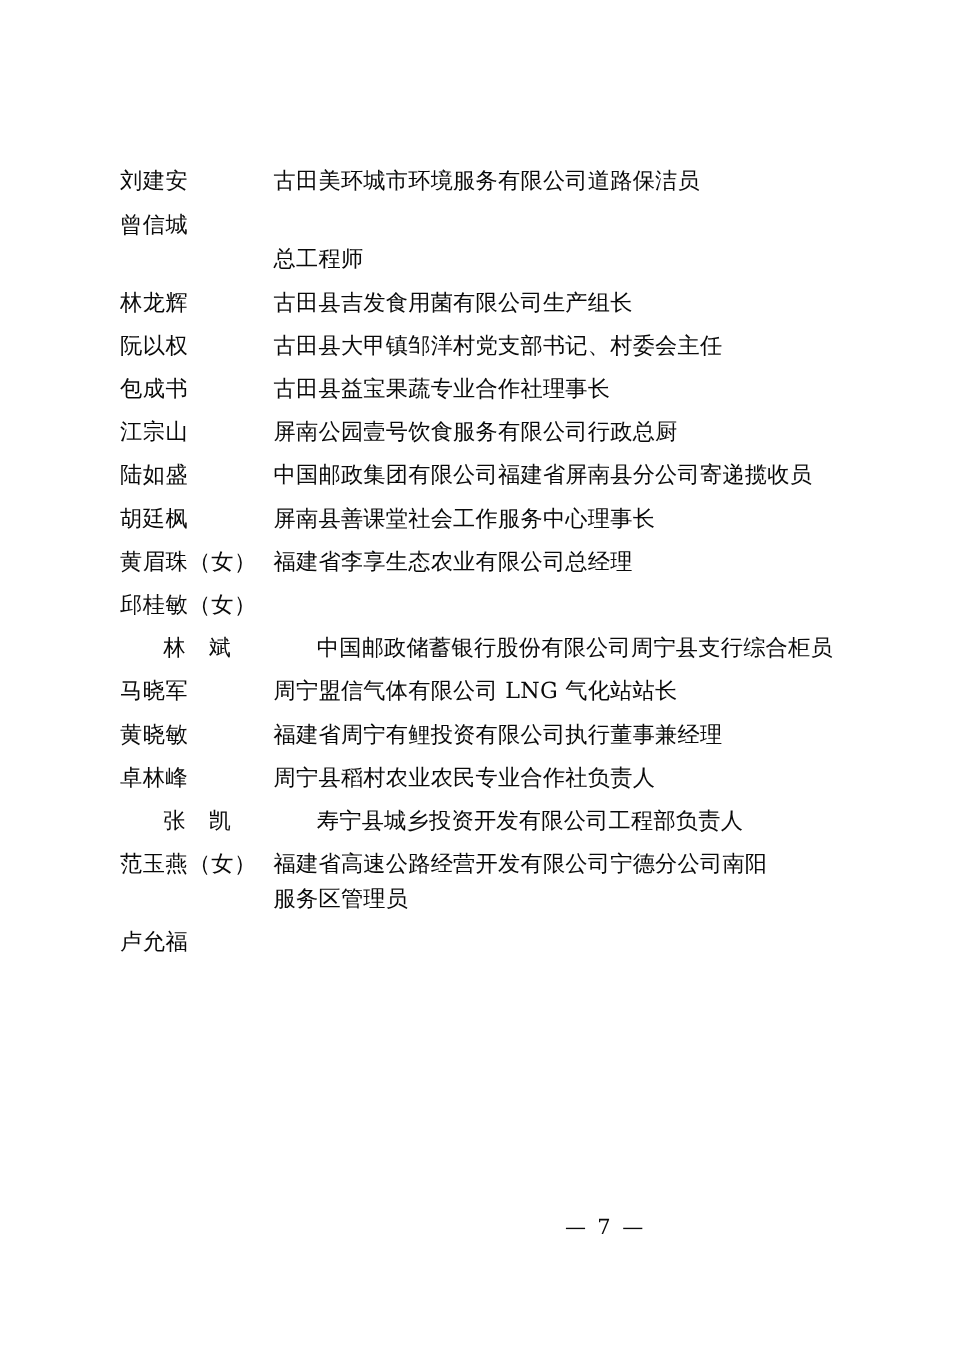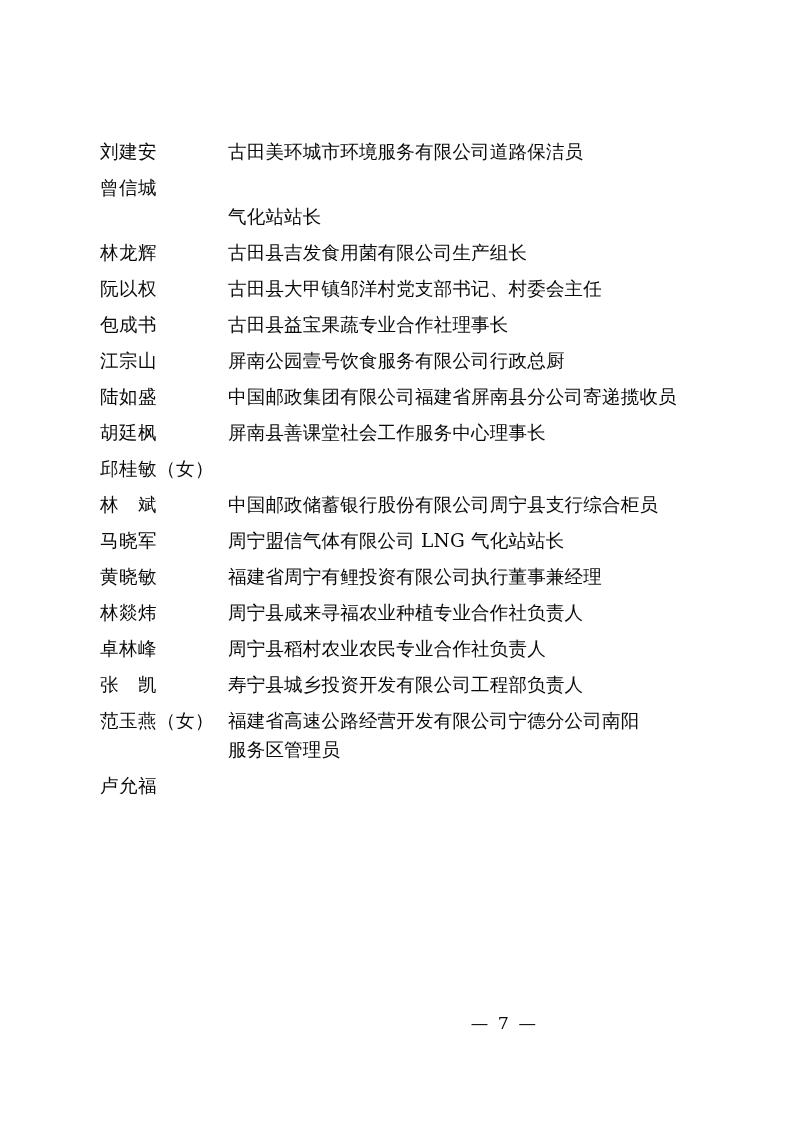--- a/index.html
+++ b/index.html
@@ -42,20 +42,21 @@
     white-space: nowrap;
     letter-spacing: 0.5px;
   }
   
   .name.spread {
     display: inline-flex;
     justify-content: space-between;
     width: 80px;
     padding-right: 48px;
     box-sizing: content-box;
+    margin-left: 36px;
   }
   .desc {
     flex: 1 1 auto;
     letter-spacing: 0.2px;
   }
   .wrap-line {
     padding-left: 128px;
     font-size: 18.5px;
     line-height: 1.46;
     margin-top: -7px;
@@ -76,21 +77,21 @@
 
 <div class="page">
   <div class="content" id="entry-list">
       <div class="entry">
         <span class="name">刘建安</span>
         <span class="desc">古田美环城市环境服务有限公司道路保洁员</span>
       </div>
       <div class="entry">
         <span class="name">曾信城</span>
       </div>
-      <div class="wrap-line">气化站站长</div>
+      <div class="wrap-line">总工程师</div>
       <div class="entry">
         <span class="name">林龙辉</span>
         <span class="desc">古田县吉发食用菌有限公司生产组长</span>
       </div>
       <div class="entry">
         <span class="name">阮以权</span>
         <span class="desc">古田县大甲镇邹洋村党支部书记、村委会主任</span>
       </div>
       <div class="entry">
         <span class="name">包成书</span>
@@ -102,37 +103,37 @@
       </div>
       <div class="entry">
         <span class="name">陆如盛</span>
         <span class="desc">中国邮政集团有限公司福建省屏南县分公司寄递揽收员</span>
       </div>
       <div class="entry">
         <span class="name">胡廷枫</span>
         <span class="desc">屏南县善课堂社会工作服务中心理事长</span>
       </div>
       <div class="entry">
+        <span class="name">黄眉珠（女）</span>
+        <span class="desc">福建省李享生态农业有限公司总经理</span>
+      </div>
+      <div class="entry">
         <span class="name">邱桂敏（女）</span>
       </div>
       <div class="entry">
         <span class="name spread">林　斌</span>
         <span class="desc">中国邮政储蓄银行股份有限公司周宁县支行综合柜员</span>
       </div>
       <div class="entry">
         <span class="name">马晓军</span>
         <span class="desc">周宁盟信气体有限公司 LNG 气化站站长</span>
       </div>
       <div class="entry">
         <span class="name">黄晓敏</span>
         <span class="desc">福建省周宁有鲤投资有限公司执行董事兼经理</span>
-      </div>
-      <div class="entry">
-        <span class="name">林燚炜</span>
-        <span class="desc">周宁县咸来寻福农业种植专业合作社负责人</span>
       </div>
       <div class="entry">
         <span class="name">卓林峰</span>
         <span class="desc">周宁县稻村农业农民专业合作社负责人</span>
       </div>
       <div class="entry">
         <span class="name spread">张　凯</span>
         <span class="desc">寿宁县城乡投资开发有限公司工程部负责人</span>
       </div>
       <div class="entry">

